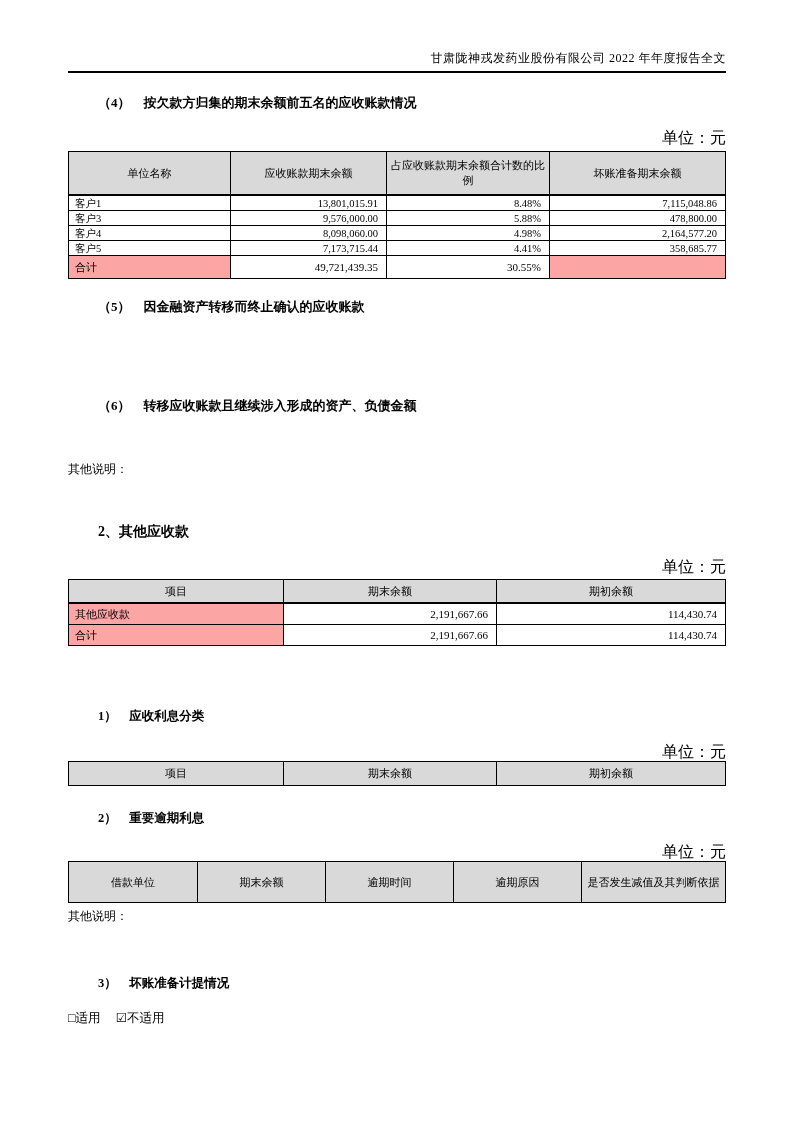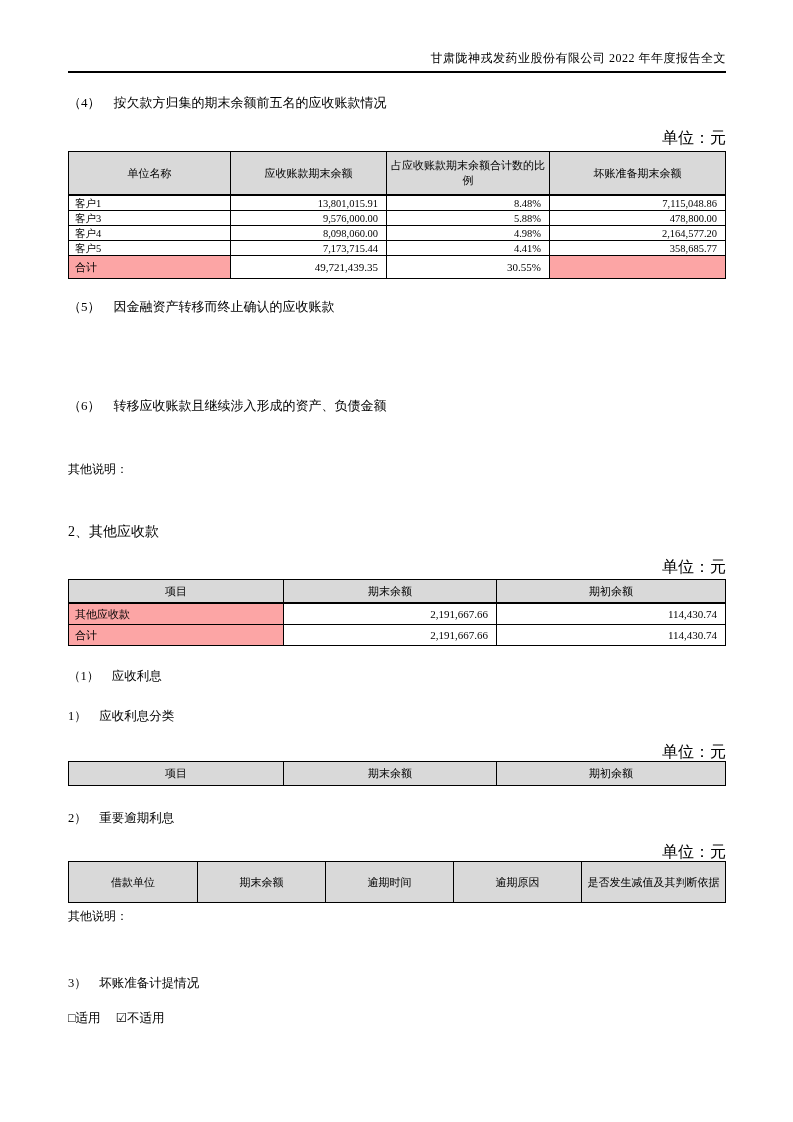--- a/index.html
+++ b/index.html
@@ -10,21 +10,21 @@
     font-family:"Liberation Serif","DejaVu Serif",serif;
     color:#000;
     overflow:hidden;
     padding-left:30px;
   }
   .abs { position:absolute; left:68px; width:658px; }
 
   .doc-header { top:50px; text-align:right; font-size:12px; letter-spacing:0.5px; }
   .rule { top:71px; border-top:2px solid #000; height:0; }
 
-  .sec-title { font-weight:normal; font-size:13px; }
+  .sec-title { font-weight:bold; font-size:13px;margin-left:30px; }
   .t-s4 { top:94px; }
   .t-s5 { top:298px; }
   .t-s6 { top:397px; }
   .t-note1 { top:461px; font-size:12px; }
   .t-s2 { top:523px; font-size:14px; }
   .t-int { top:668px; font-size:12.5px; }
   .t-sub1 { top:708px; font-size:12.5px; }
   .t-sub2 { top:810px; font-size:12.5px; }
   .t-note2 { top:908px; font-size:12px; }
   .t-sub3 { top:975px; font-size:12.5px; }
@@ -148,21 +148,20 @@
         <td class="num">114,430.74</td>
       </tr>
       <tr>
         <td class="name gray">合计</td>
         <td class="num">2,191,667.66</td>
         <td class="num">114,430.74</td>
       </tr>
     </tbody>
   </table>
 
-  <div class="abs sec-title t-int">（1）　应收利息</div>
   <div class="abs sec-title t-sub1">1）　应收利息分类</div>
   <div class="abs unit u3">单位：元</div>
 
   <table class="abs tbl3">
     <colgroup>
         <col style="width:215px">
         <col style="width:213px">
         <col>
       </colgroup>
     <thead>

